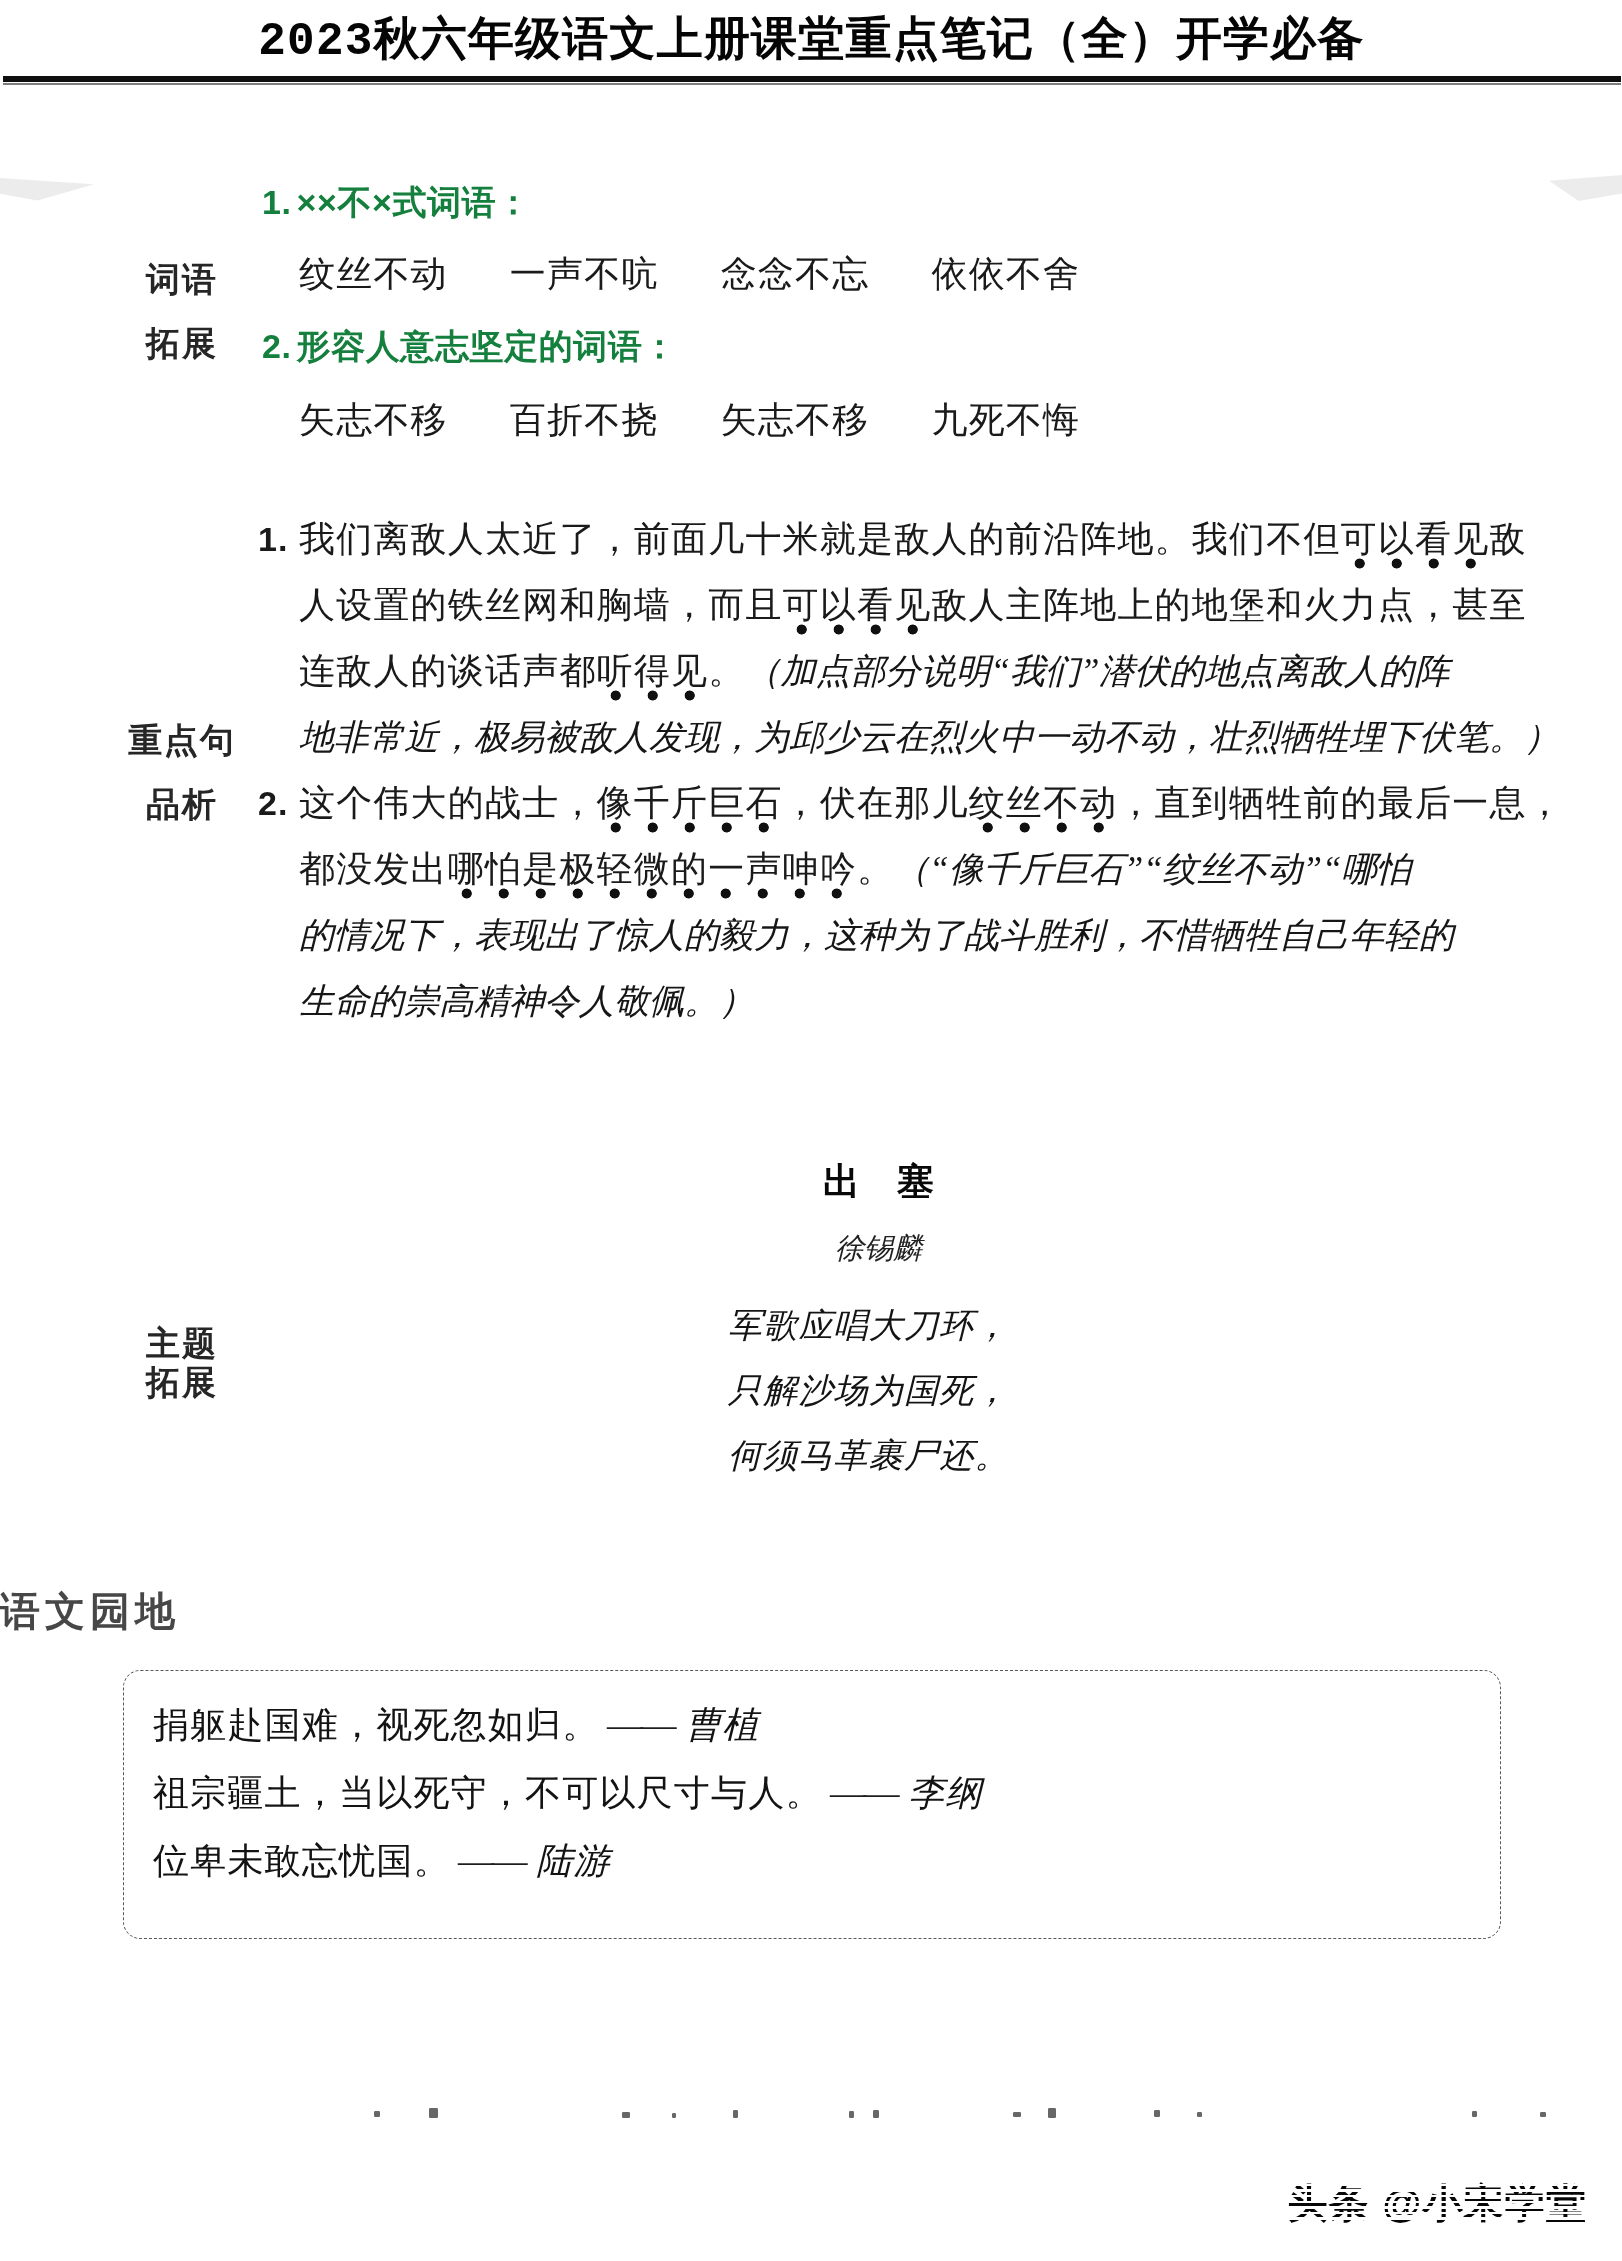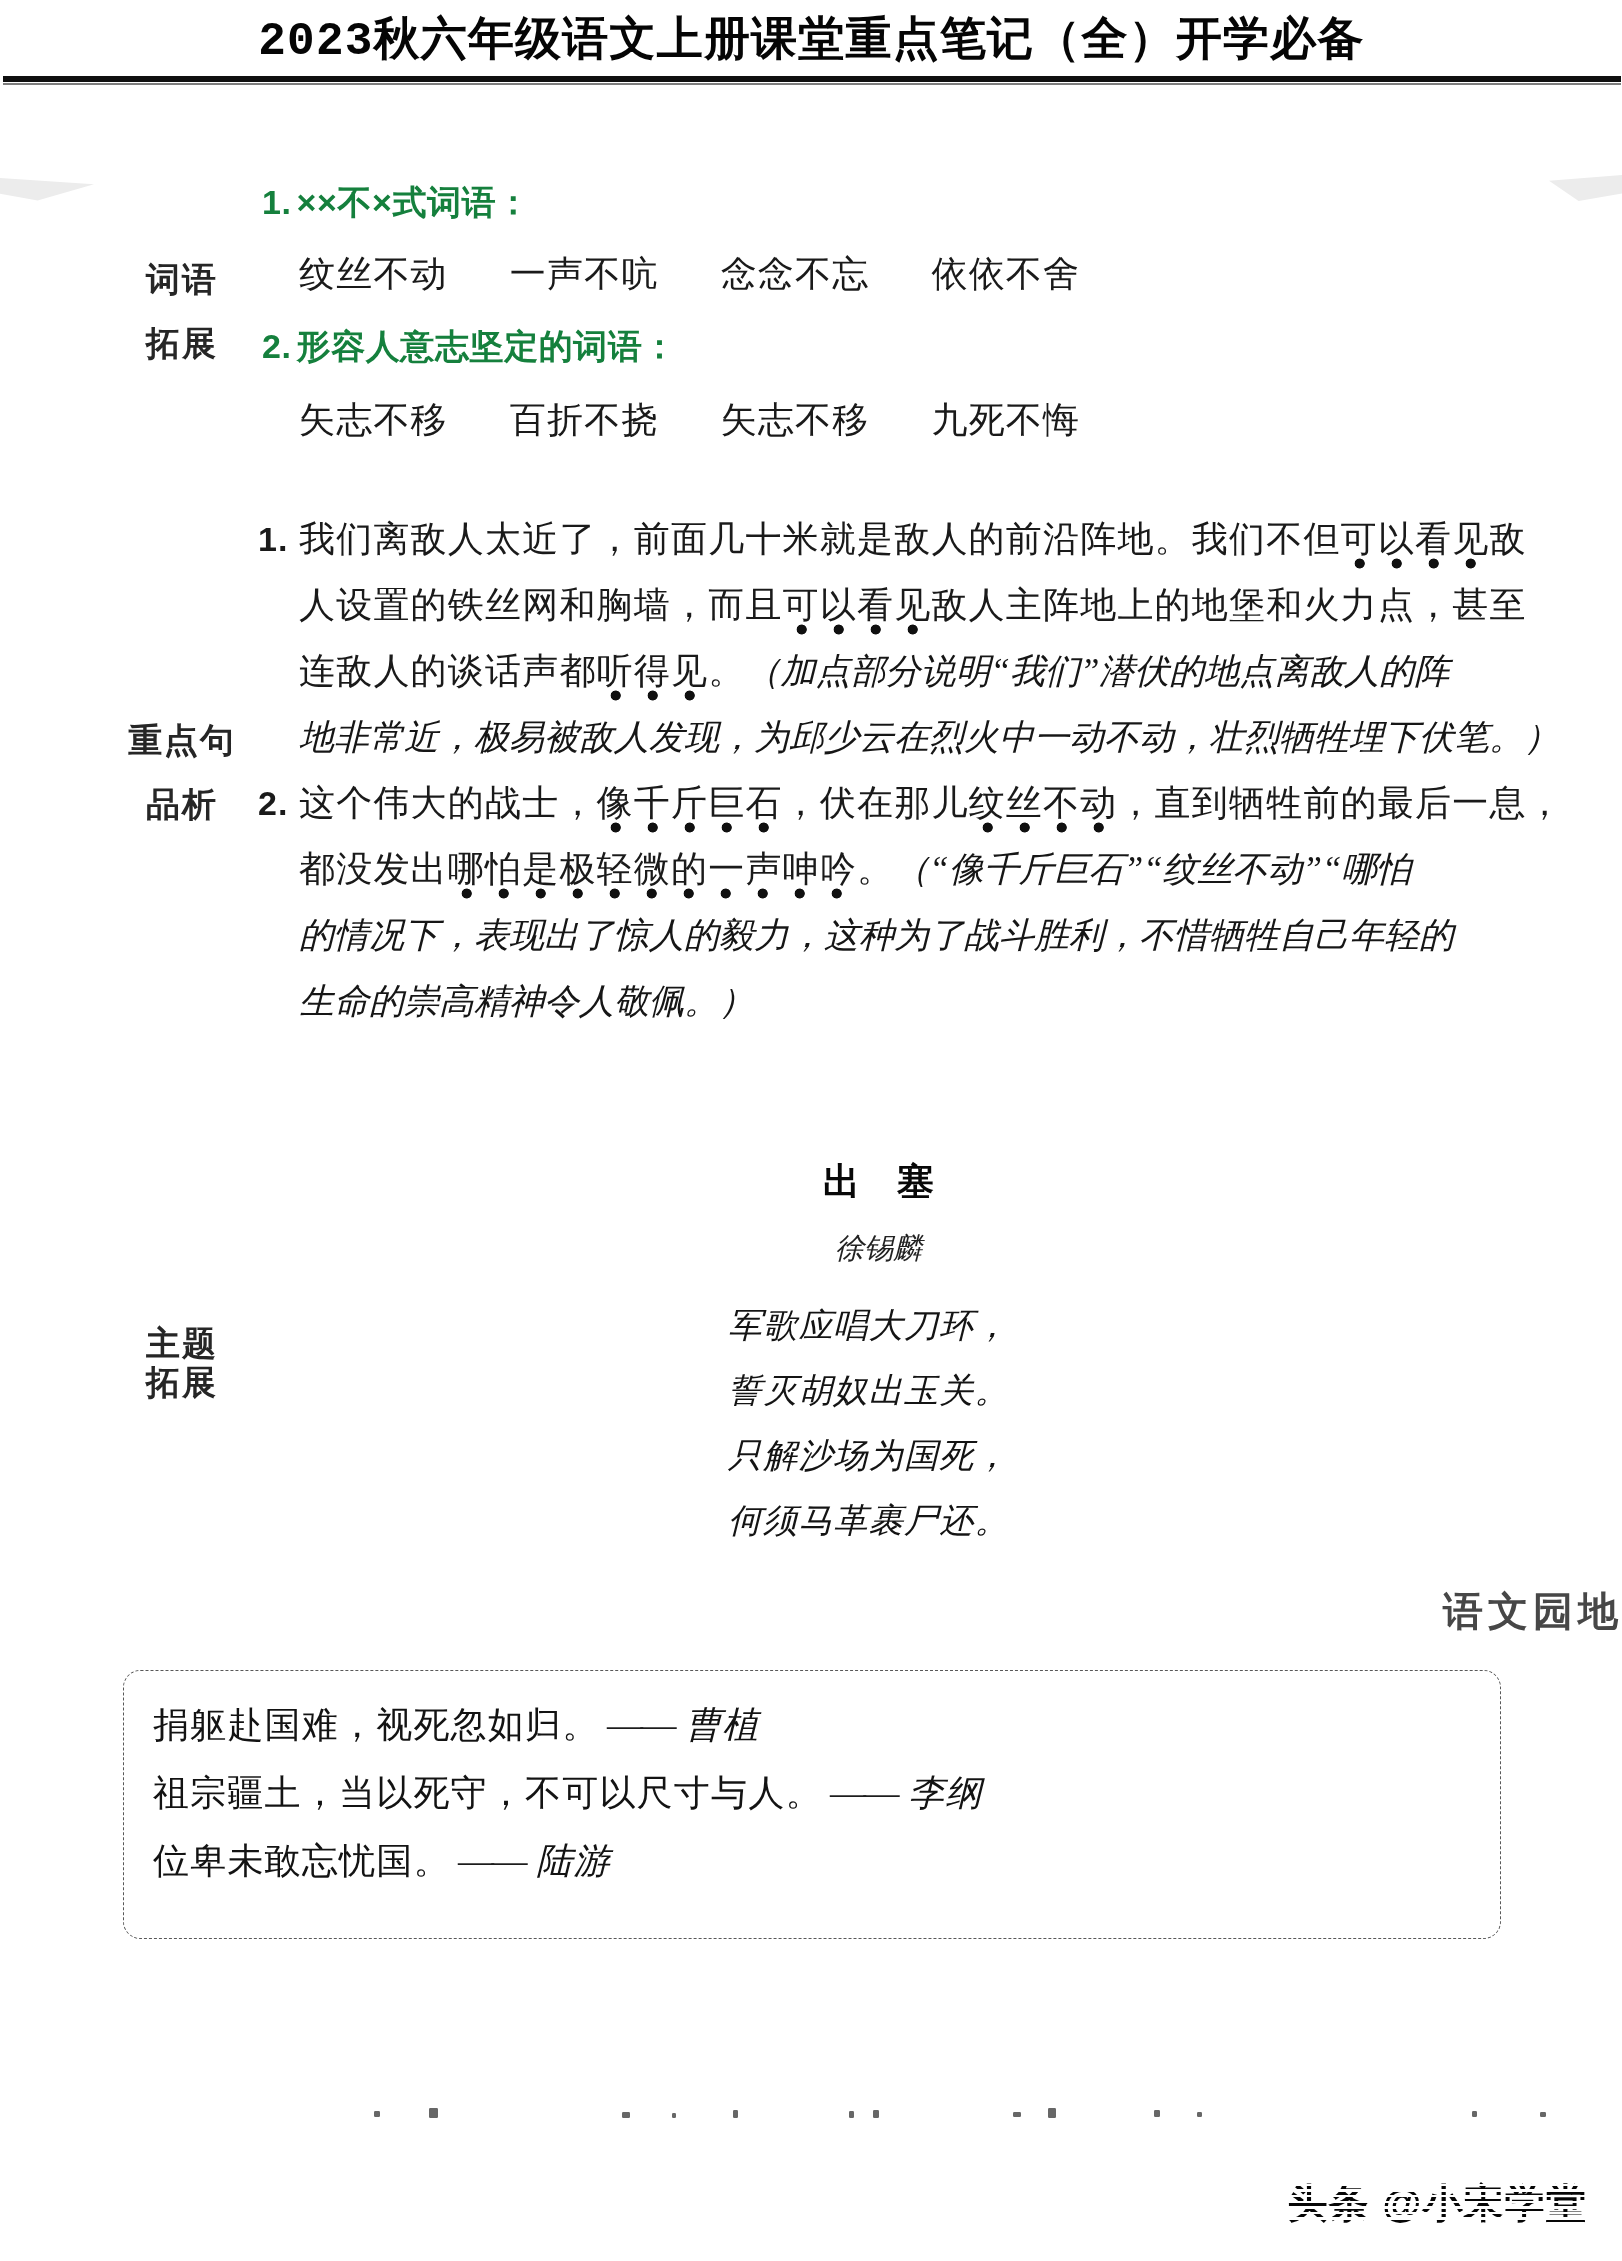--- a/index.html
+++ b/index.html
@@ -75,21 +75,21 @@
     font-size:29px; line-height:35px; font-style:italic; color:#222222;
   }
   .poem-lines { position:absolute; top:142px; left:728px;
                 font-size:34px; line-height:65px; font-style:italic; color:#141414;
                 letter-spacing:1.2px; white-space:nowrap; }
   .sl-theme-1 { top:153px;margin-top:20px; } .sl-theme-2 { top:212px; }
 
   
   .sec-garden { top:1583px; height:380px; }
   .garden-heading {
-    position:absolute; top:5px; left:0; width:100%; text-align:right;
+    position:absolute; top:5px; left:0; width:100%; text-align:left;
     font-family:"Liberation Sans", sans-serif; font-weight:700;
     font-size:40px; line-height:47px; letter-spacing:5px; color:#474747; margin:0;
   }
   .quote-box {
     position:absolute; top:87px; left:123px; width:1378px; height:269px;
     box-sizing:border-box; border:1.9px dashed #585858; border-radius:17.5px;
     padding:36px 25px 0 29px;
   }
   .quote { font-size:36px; line-height:37px; margin-bottom:31px;
            letter-spacing:1.2px; white-space:nowrap; color:#131313; }
@@ -163,21 +163,20 @@
   </section>
 
   <section class="sec sec-theme">
     <div class="side-label sl-theme-1">主题</div>
     <div class="side-label sl-theme-2">拓展</div>
 
     <div class="poem-title">出　塞</div>
     <div class="poem-author">徐锡麟</div>
     <div class="poem-lines">
       <div>军歌应唱大刀环，</div>
-      <div>誓灭胡奴出玉关。</div>
       <div>只解沙场为国死，</div>
       <div>何须马革裹尸还。</div>
     </div>
   </section>
 
   <section class="sec sec-garden">
     <h2 class="garden-heading">语文园地</h2>
     <div class="quote-box">
       <div class="quote">
         <span>捐躯赴国难，视死忽如归。</span><span class="quote-dash">——</span><span class="quote-author">曹植</span>

